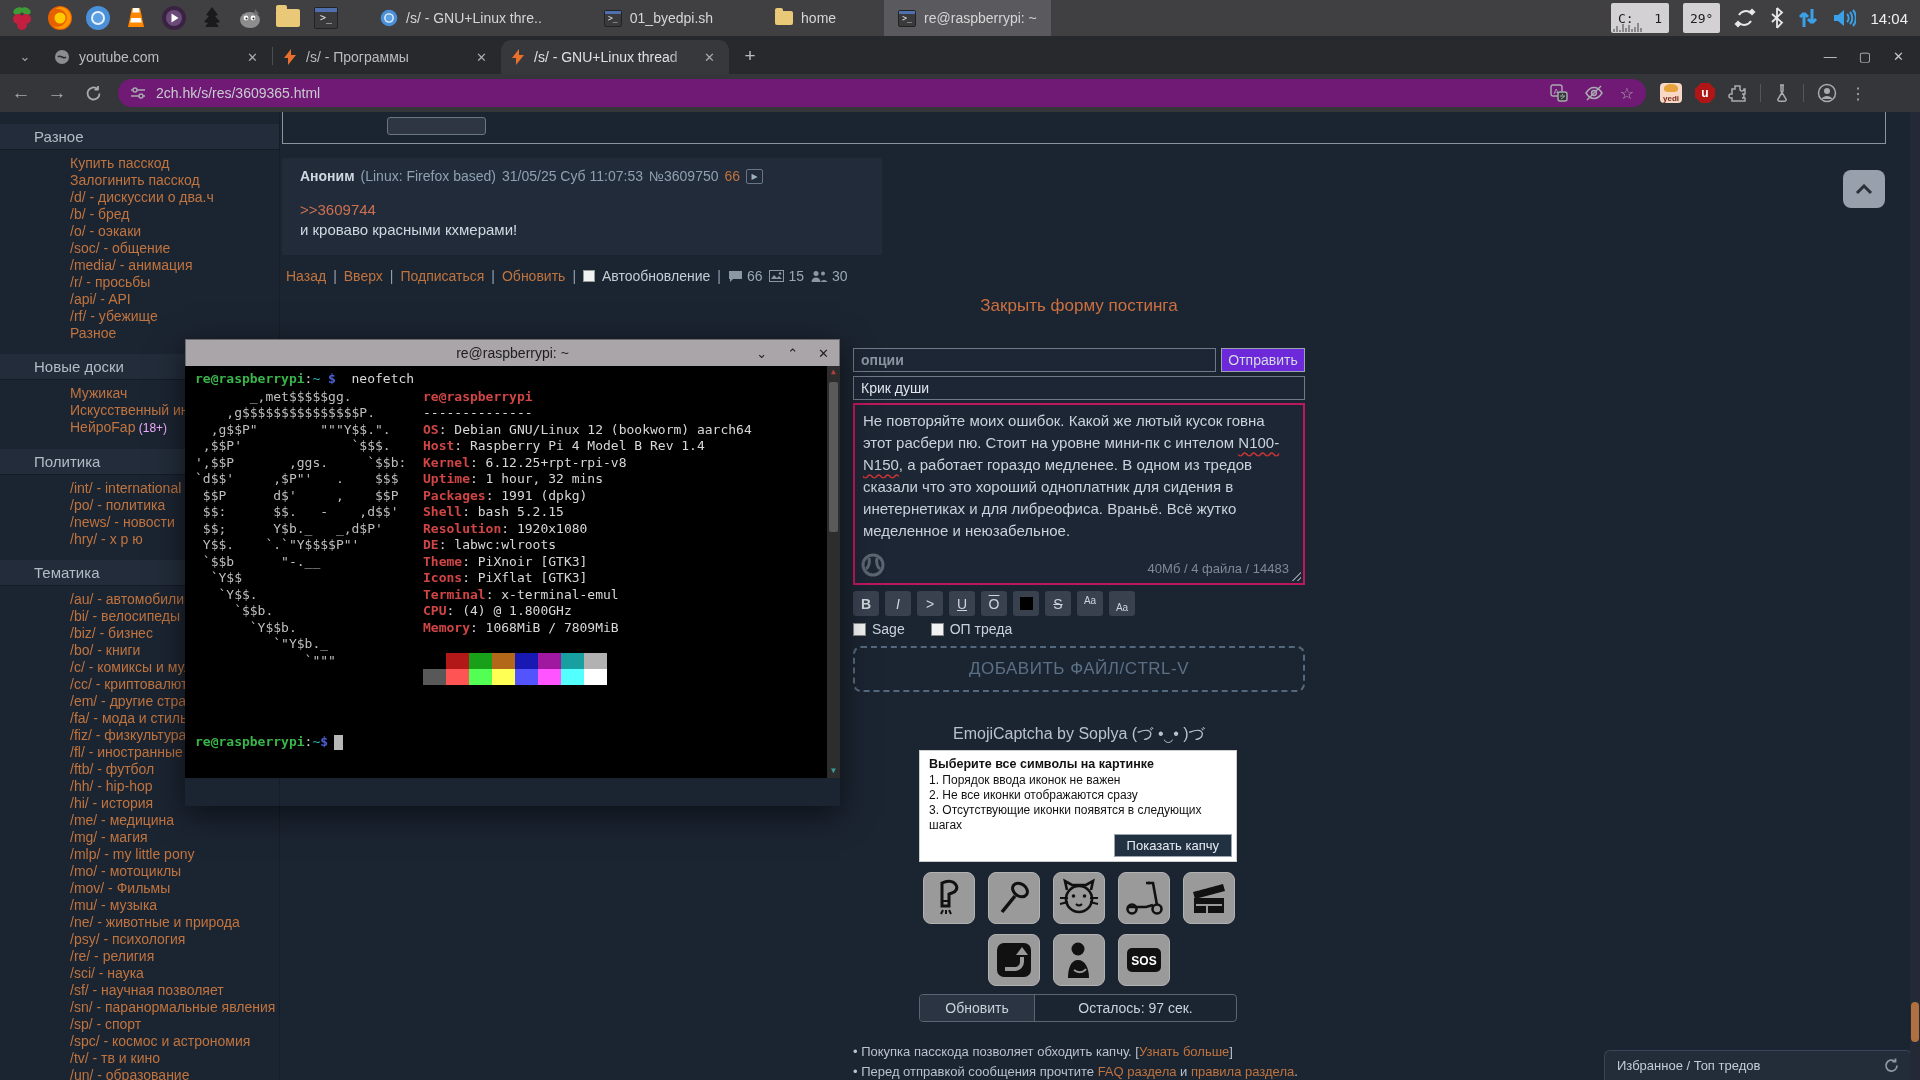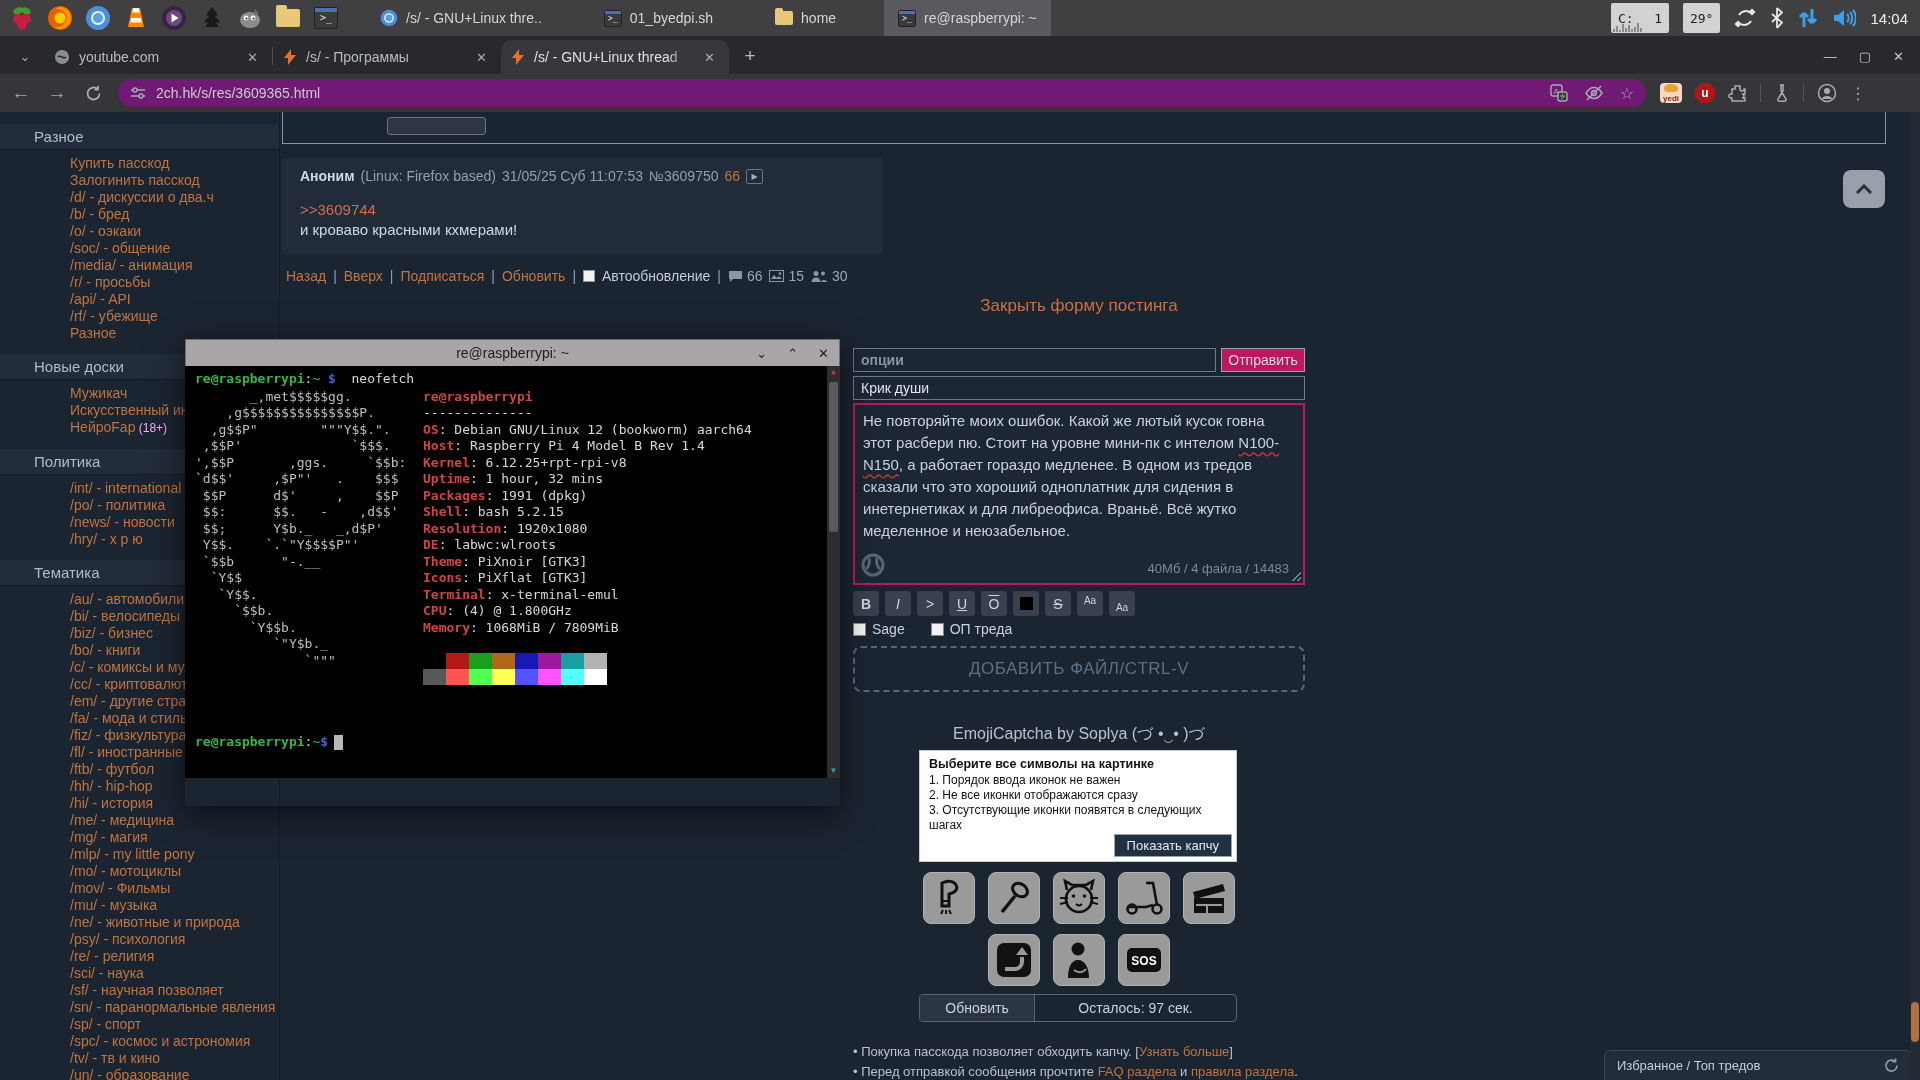--- a/index.html
+++ b/index.html
@@ -91,21 +91,21 @@
   .pagescroll{position:absolute;right:0;top:0;width:10px;height:100%;background:#232a35;}
   .pagescroll .thumb{position:absolute;left:1px;right:1px;top:890px;height:40px;background:#b1703f;border-radius:4px;}
   
   .pform{position:absolute;left:853px;top:0;width:452px;color:#c9d2dc;}
   .closeform{position:absolute;top:184px;width:100%;text-align:center;font-size:17px;color:#cc7040;cursor:pointer;}
   .optsrow{position:absolute;top:236px;left:0;width:100%;display:flex;gap:5px;}
   .inp{background:#1d2634;border:1px solid #6e7a88;color:#dfe6ee;font-size:14px;height:24px;padding:0 7px;
     font-family:"Liberation Sans",sans-serif;}
   .inp::placeholder{color:#8a95a1;}
   .opts{flex:1;font-weight:bold;}
-  .sendbtn{width:84px;height:24px;background:#be185d;border:1px solid #9aa4ae;color:#d3dbe3;font-size:14px;cursor:pointer;
+  .sendbtn{width:84px;height:24px;background:#6d28d9;border:1px solid #9aa4ae;color:#d3dbe3;font-size:14px;cursor:pointer;
     font-family:"Liberation Sans",sans-serif;}
   .subj{position:absolute;top:264px;left:0;width:100%;}
   .comment{position:absolute;top:291px;left:0;width:100%;height:182px;border:2px solid #be185d;background:#1d2634;
     font-size:15px;line-height:22px;padding:5px 8px;overflow:hidden;cursor:text;}
   .spellerr{text-decoration:underline wavy #c33;text-underline-offset:3px;}
   .comment .counter{position:absolute;right:14px;bottom:3px;font-size:13px;color:#7f8a96;}
   .comment .grip{position:absolute;right:2px;bottom:2px;width:9px;height:9px;
     background:linear-gradient(135deg,transparent 50%,#7f8a96 50%,#7f8a96 60%,transparent 60%,transparent 75%,#7f8a96 75%,#7f8a96 85%,transparent 85%);}
   .pawicon{position:absolute;left:6px;bottom:6px;opacity:.75;}
   .fmtrow{position:absolute;top:479px;left:0;display:flex;gap:6px;}

